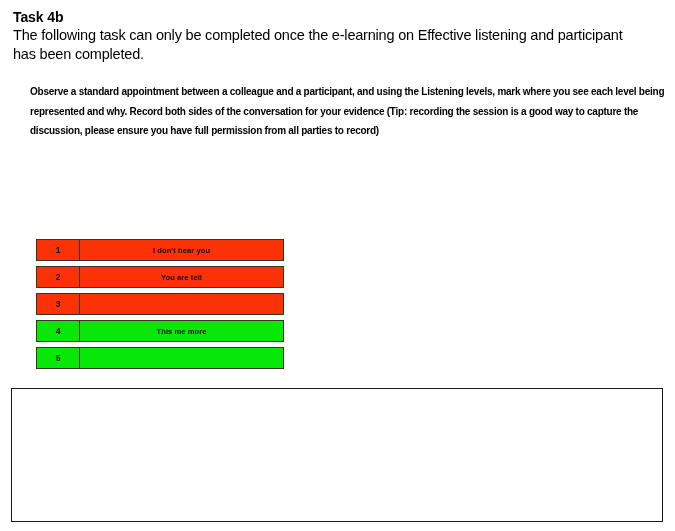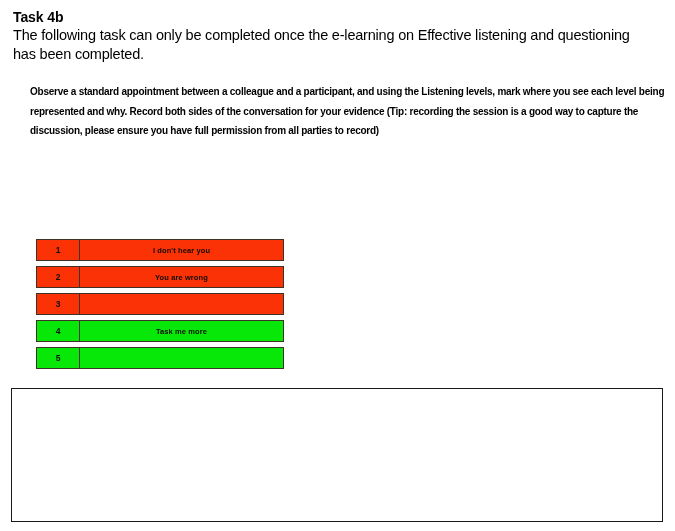--- a/index.html
+++ b/index.html
@@ -133,44 +133,44 @@
     box-sizing: border-box;
   }
 </style>
 </head>
 <body>
 
 <div class="page">
 
   <div class="task-title">Task 4b</div>
 
-  <div class="intro-text">The following task can only be completed once the e-learning on Effective listening and questioning has been completed.</div>
+  <div class="intro-text">The following task can only be completed once the e-learning on Effective listening and participant has been completed.</div>
 
   <div class="instruction-text">Observe a standard appointment between a colleague and a participant, and using the Listening levels, mark where you see each level being represented and why. Record both sides of the conversation for your evidence (Tip: recording the session is a good way to capture the discussion, please ensure you have full permission from all parties to record)</div>
 
 
   <div class="levels-chart">
 
     <div class="level-row red">
       <div class="level-num">1</div>
       <div class="level-label">I don't hear you</div>
     </div>
 
     <div class="level-row red">
       <div class="level-num">2</div>
-      <div class="level-label">You are wrong</div>
+      <div class="level-label">You are tell</div>
     </div>
 
     <div class="level-row red">
       <div class="level-num">3</div>
     </div>
 
     <div class="level-row green">
       <div class="level-num">4</div>
-      <div class="level-label">Task me more</div>
+      <div class="level-label">This me more</div>
     </div>
 
     <div class="level-row green">
       <div class="level-num">5</div>
     </div>
 
   </div>
 
   <div class="answer-box" placeholder=""></div>
 

